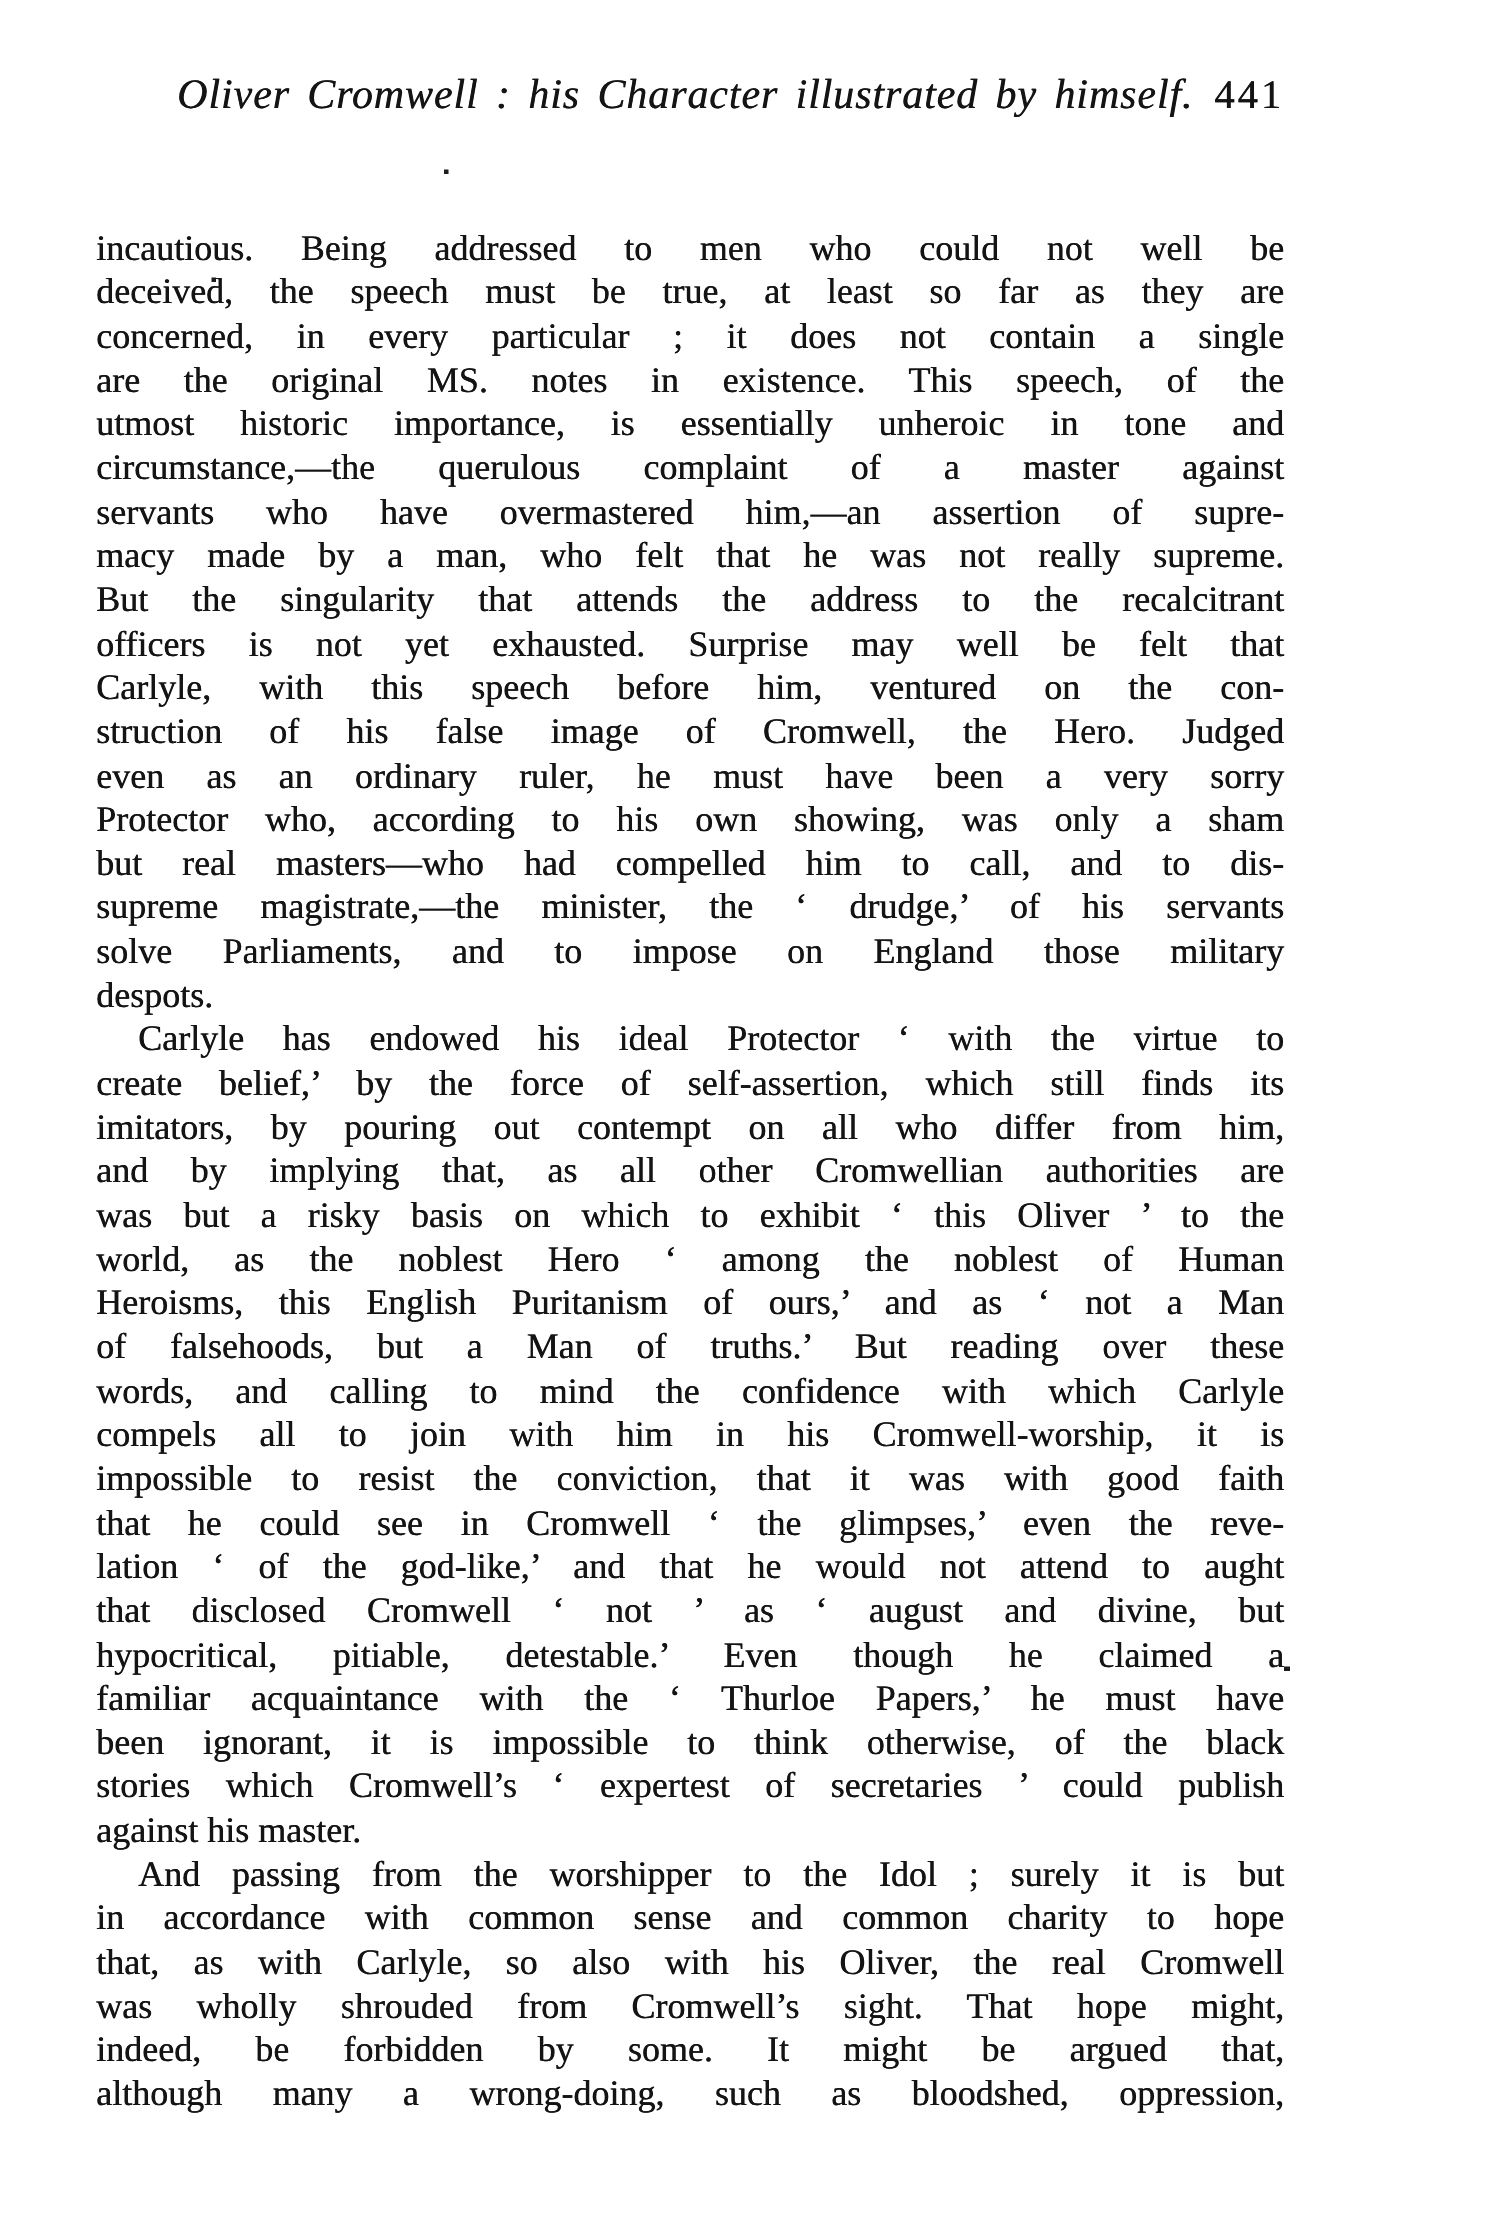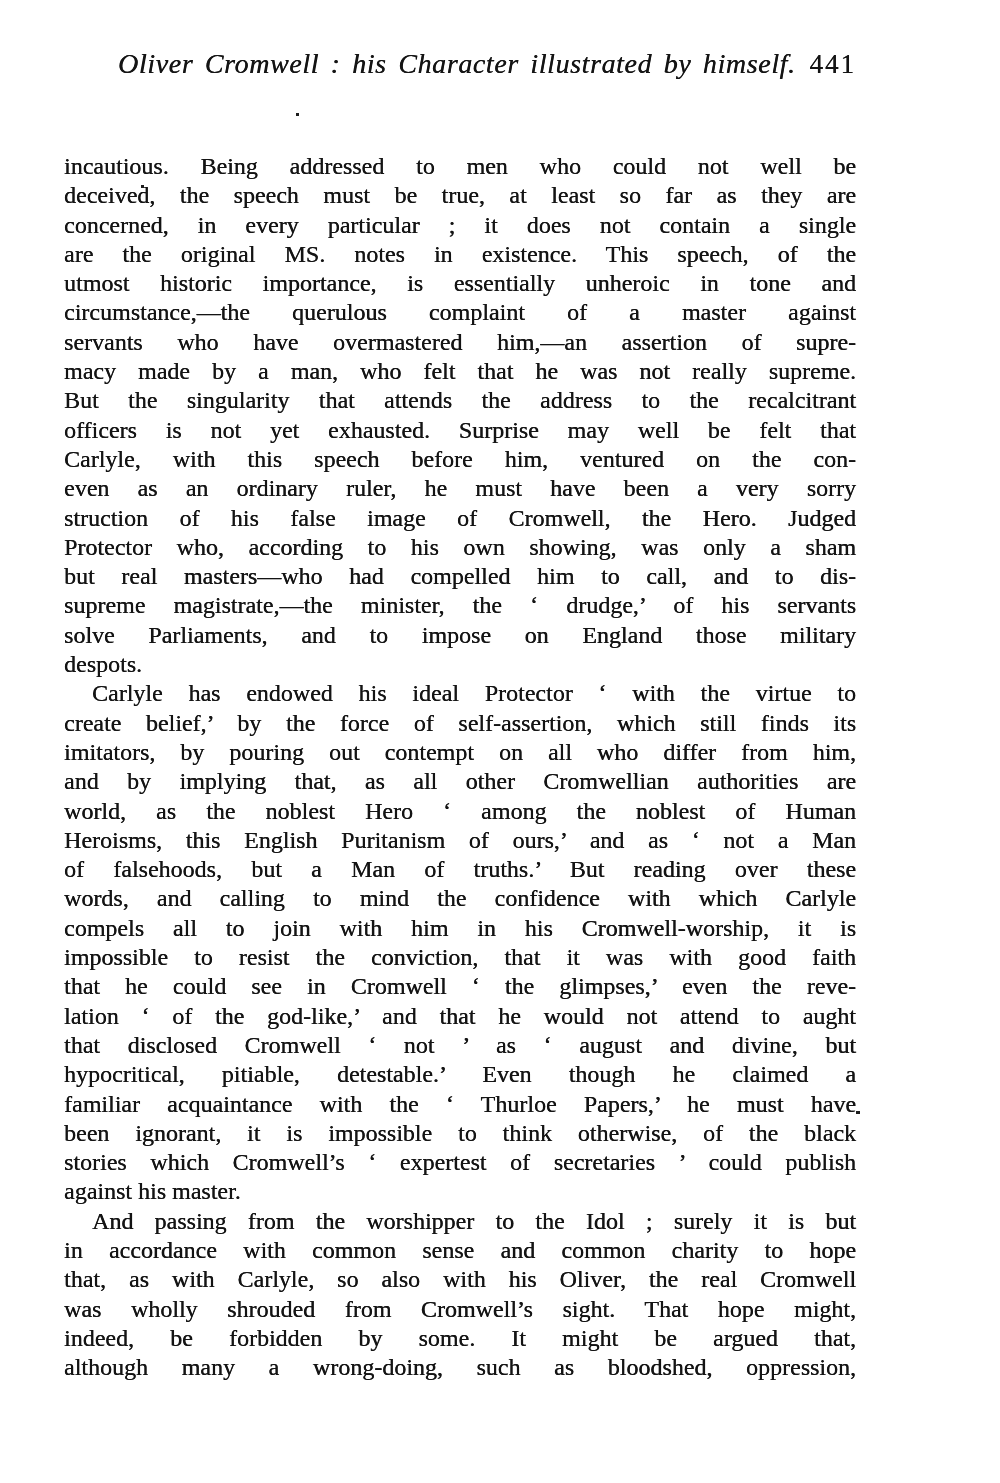--- a/index.html
+++ b/index.html
@@ -79,33 +79,34 @@
         <div class="line">deceived, the speech must be true, at least so far as they are</div>
         <div class="line">concerned, in every particular ; it does not contain a single</div>
         <div class="line">are the original MS. notes in existence. This speech, of the</div>
         <div class="line">utmost historic importance, is essentially unheroic in tone and</div>
         <div class="line">circumstance,—the querulous complaint of a master against</div>
         <div class="line">servants who have overmastered him,—an assertion of supre-</div>
         <div class="line">macy made by a man, who felt that he was not really supreme.</div>
         <div class="line">But the singularity that attends the address to the recalcitrant</div>
         <div class="line">officers is not yet exhausted. Surprise may well be felt that</div>
         <div class="line">Carlyle, with this speech before him, ventured on the con-</div>
+        <div class="line">struction of his false image of Cromwell, the Hero. Judged</div>
         <div class="line">even as an ordinary ruler, he must have been a very sorry</div>
-        <div class="line">struction of his false image of Cromwell, the Hero. Judged</div>
         <div class="line">Protector who, according to his own showing, was only a sham</div>
         <div class="line">but real masters—who had compelled him to call, and to dis-</div>
         <div class="line">supreme magistrate,—the minister, the ‘ drudge,’ of his servants</div>
         <div class="line">solve Parliaments, and to impose on England those military</div>
         <div class="line para-end">despots.</div>
       </div>
       <div class="paragraph">
         <div class="line indent">Carlyle has endowed his ideal Protector ‘ with the virtue to</div>
         <div class="line">create belief,’ by the force of self-assertion, which still finds its</div>
         <div class="line">imitators, by pouring out contempt on all who differ from him,</div>
         <div class="line">and by implying that, as all other Cromwellian authorities are</div>
+        <div class="line">was but a risky basis on which to exhibit ‘ this Oliver ’ to the</div>
         <div class="line">world, as the noblest Hero ‘ among the noblest of Human</div>
         <div class="line">Heroisms, this English Puritanism of ours,’ and as ‘ not a Man</div>
         <div class="line">of falsehoods, but a Man of truths.’ But reading over these</div>
         <div class="line">words, and calling to mind the confidence with which Carlyle</div>
         <div class="line">compels all to join with him in his Cromwell-worship, it is</div>
         <div class="line">impossible to resist the conviction, that it was with good faith</div>
         <div class="line">that he could see in Cromwell ‘ the glimpses,’ even the reve-</div>
         <div class="line">lation ‘ of the god-like,’ and that he would not attend to aught</div>
         <div class="line">that disclosed Cromwell ‘ not ’ as ‘ august and divine, but</div>
         <div class="line">hypocritical, pitiable, detestable.’ Even though he claimed a</div>

